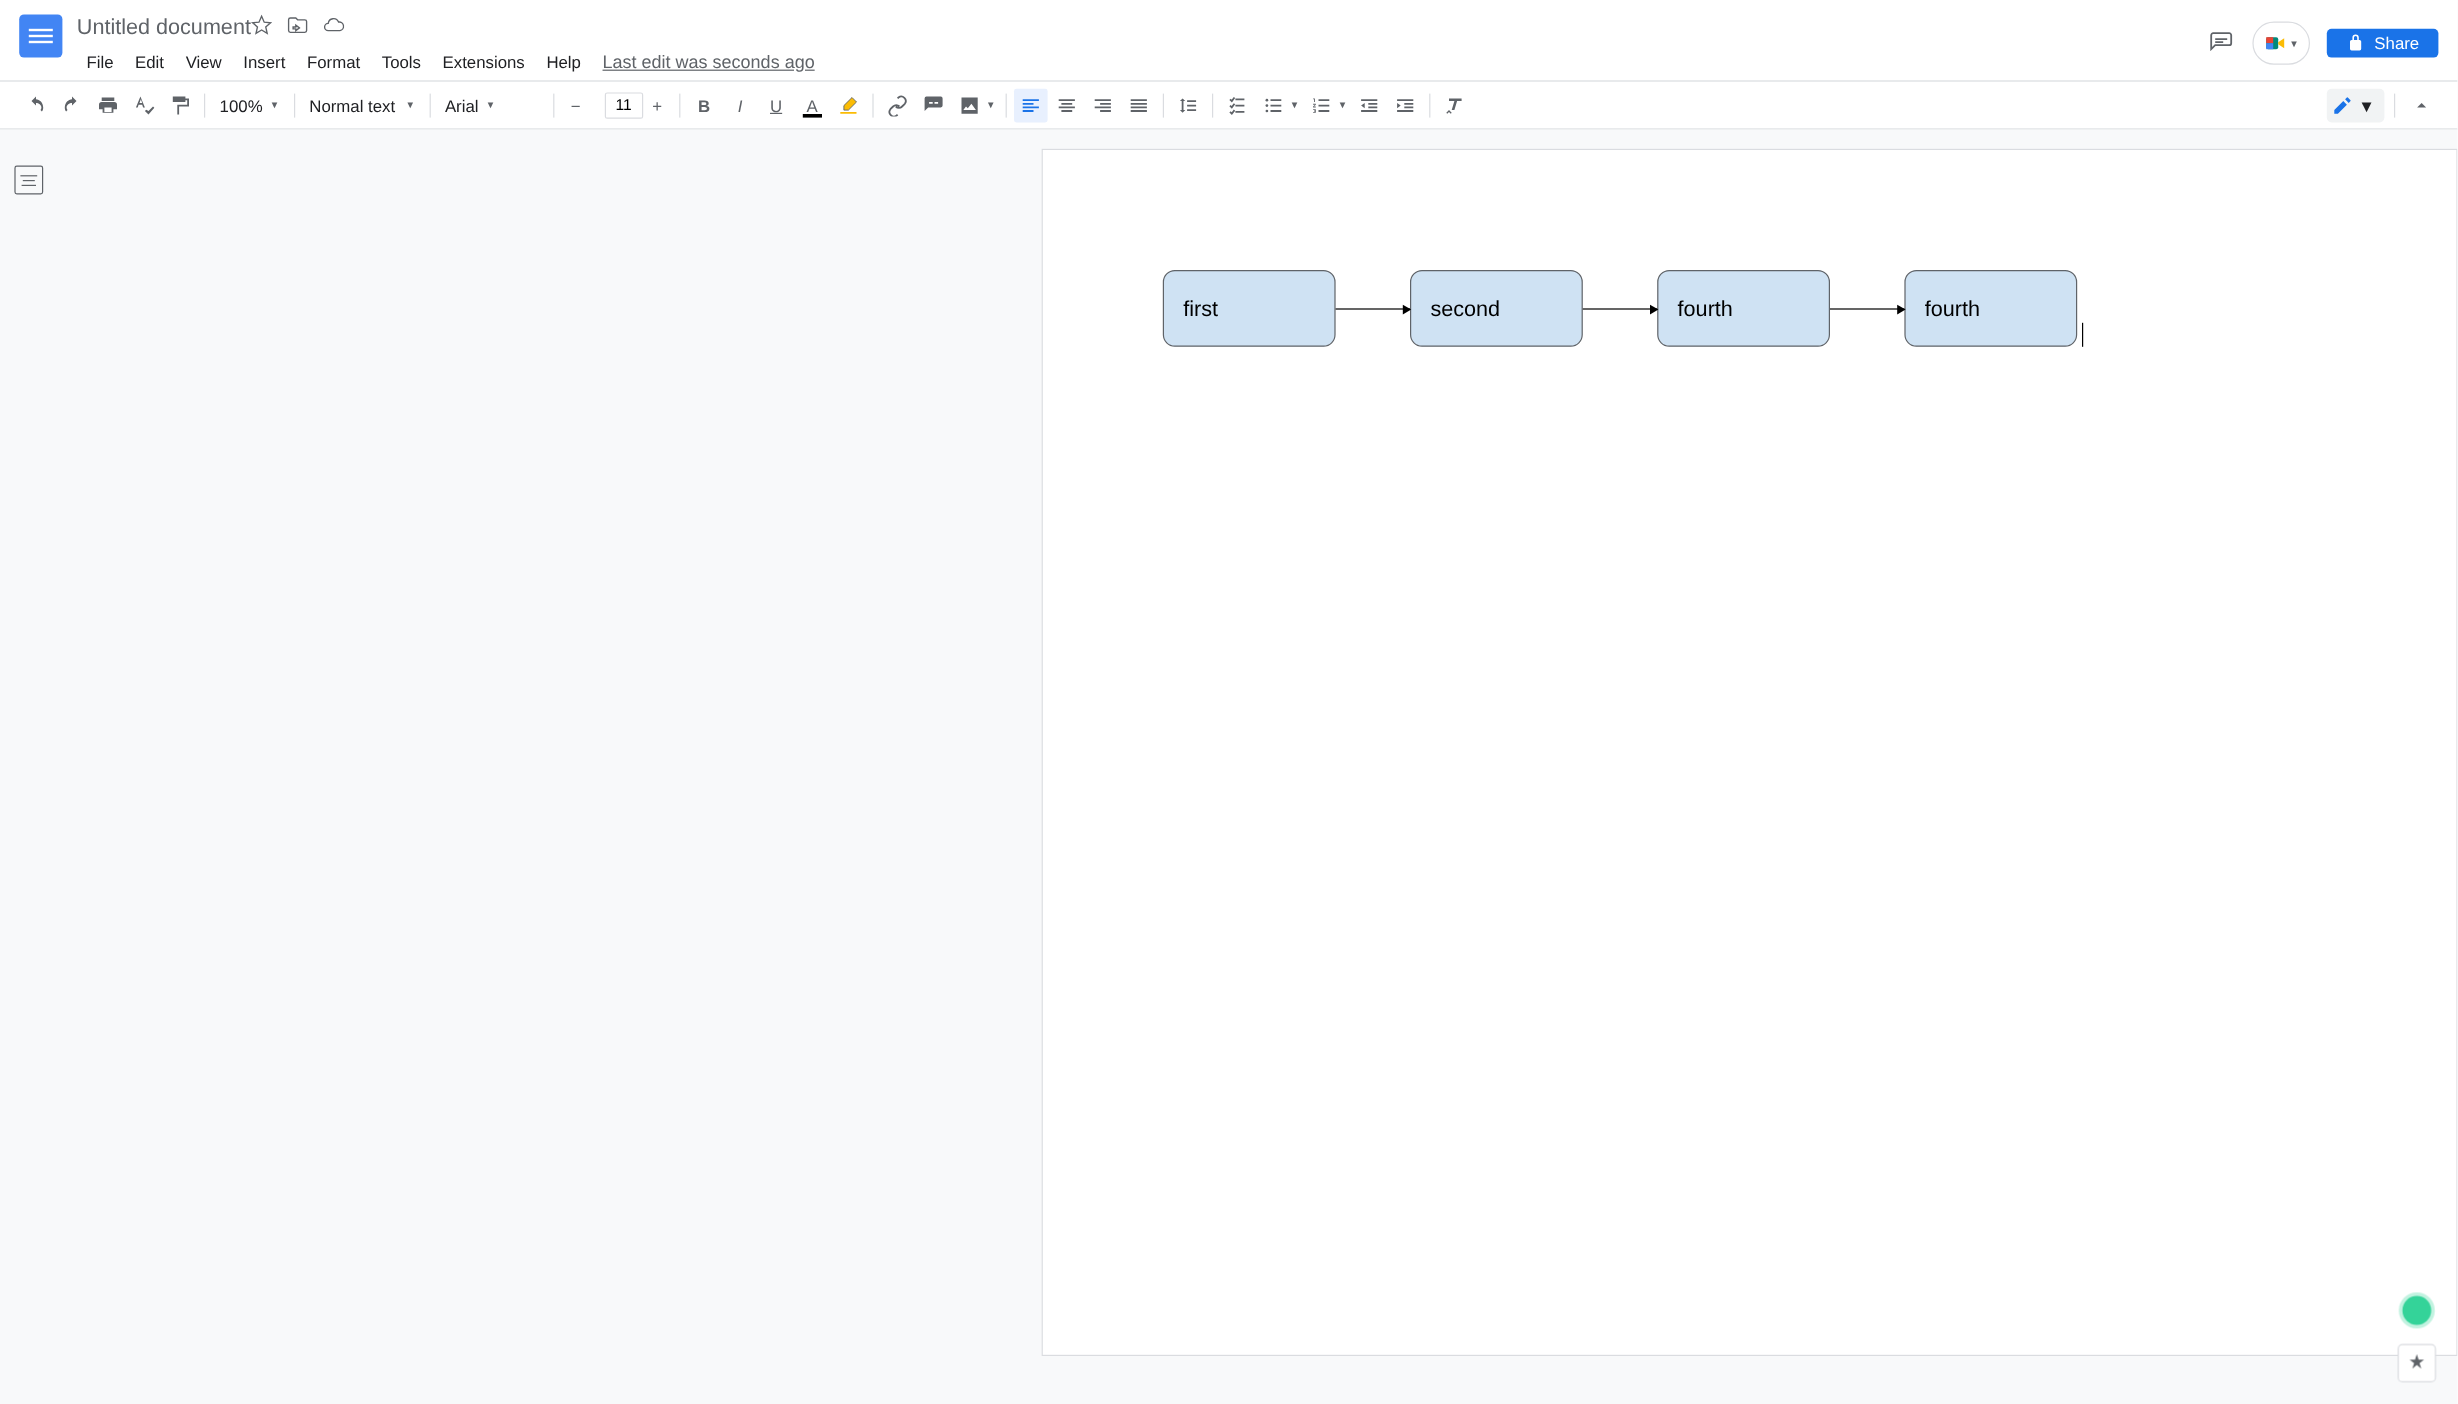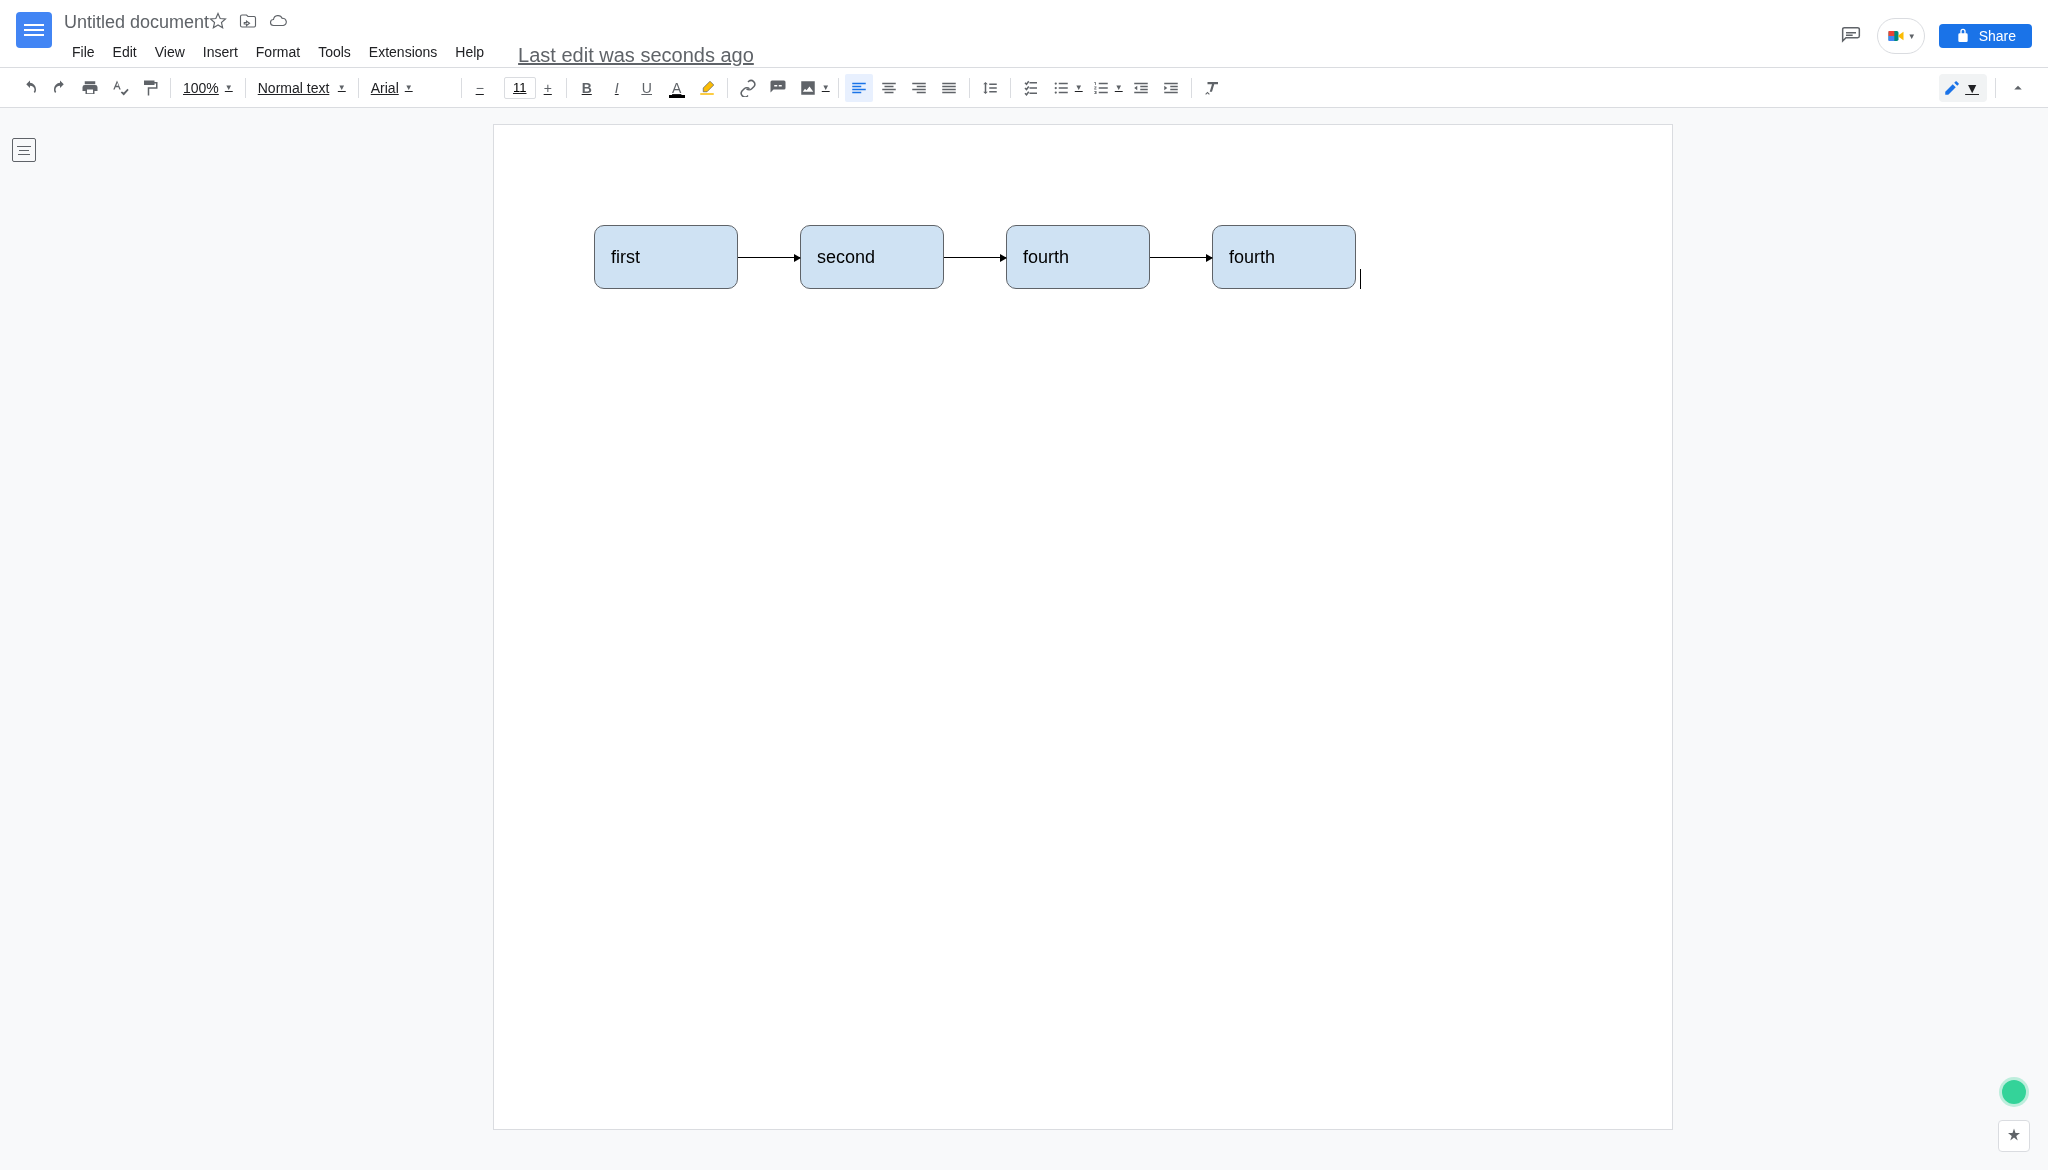--- a/index.html
+++ b/index.html
@@ -8,28 +8,28 @@
 
 .header { display: flex; align-items: flex-start; padding: 8px 16px 0 16px; border-bottom: 1px solid #dadce0; height: 68px; }
 .doc-icon { width: 36px; height: 36px; background: #4285f4; border-radius: 4px; display: flex; align-items: center; justify-content: center; margin-right: 12px; margin-top: 4px; flex-shrink: 0; }
 .doc-icon-inner { width: 20px; height: 2px; background: #fff; box-shadow: 0 -5px 0 #fff, 0 5px 0 #fff; }
 .title-area { flex: 1; }
 .title-row { display: flex; align-items: center; gap: 0; height: 28px; }
 .doc-title { font-size: 18px; color: #5f6368; }
 .title-icons { display: flex; gap: 12px; color: #5f6368; }
 .menu-row { display: flex; gap: 2px; margin-top: 4px; }
 .menu-item { padding: 4px 8px; font-size: 14px; color: #202124; border-radius: 4px; cursor: pointer; }
-.last-edit { color: #5f6368; text-decoration: underline; margin-left: 24px; padding: 4px 0; font-size: 20px; text-align: right; }
+.last-edit { color: #5f6368; text-decoration: underline; margin-left: 8px; padding: 4px 0; font-size: 15px; text-align: right; }
 .header-right { display: flex; align-items: center; gap: 14px; margin-top: 10px; }
 .comment-icon { width: 24px; height: 24px; color: #5f6368; display:flex; align-items:center; justify-content:center; cursor:pointer; }
 .meet-button { width: 48px; height: 36px; border: 1px solid #dadce0; border-radius: 18px; display: flex; align-items: center; justify-content: center; gap: 2px; cursor: pointer; }
 .share-button { background: #1a73e8; color: #fff; border: none; border-radius: 4px; padding: 0 16px; height: 24px; font-size: 14px; font-weight: 500; display: flex; align-items: center; gap: 8px; cursor: pointer; }
 
 
-.toolbar { display: flex; align-items: center; padding: 4px 16px; border-bottom: 1px solid #dadce0; height: 40px; gap: 2px; text-decoration: underline; }
+.toolbar { display: flex; align-items: center; padding: 4px 16px; border-bottom: 1px solid #dadce0; height: 40px; gap: 2px; }
 .tb-btn { width: 28px; height: 28px; display: flex; align-items: center; justify-content: center; color: #5f6368; border-radius: 2px; cursor: pointer; }
 .tb-btn.active { background: #e8f0fe; color: #1a73e8; }
 .tb-sep { width: 1px; height: 20px; background: #dadce0; margin: 0 4px; }
 .tb-select { display: flex; align-items: center; gap: 6px; padding: 0 6px; height: 28px; cursor: pointer; color: #202124; min-width: 60px;}
 .tb-select .arrow { font-size: 8px; color: #5f6368; }
 .zoom-select { min-width: 58px; }
 .style-select { min-width: 100px; justify-content: space-between; }
 .font-select { min-width: 90px; text-align: right; }
 .fontsize { display: flex; align-items: center; }
 .fontsize input { width: 32px; height: 22px; text-align: center; border: 1px solid #dadce0; border-radius: 2px; font-size: 13px; margin-left: 12px; }
@@ -41,21 +41,21 @@
 .toolbar-right { margin-left: auto; display: flex; align-items: center; gap: 4px; }
 .edit-mode { background: #f1f3f4; border-radius: 4px; padding: 0 4px; display:flex; align-items:center; height: 28px; }
 
 
 .workspace { display: flex; height: calc(100vh - 108px); background: #f8f9fa; }
 .left-rail { width: 48px; padding-top: 30px; display: flex; justify-content: center; }
 .outline-icon { width: 24px; height: 24px; color: #5f6368; border: 1px solid #5f6368; border-radius: 2px; display:flex; flex-direction:column; justify-content:center; align-items:center; gap:3px; padding:3px 4px; cursor:pointer;}
 .outline-icon span { display:block; width:100%; height:1px; background:#5f6368;}
 .outline-icon span:nth-child(2){ width:70%;}
 .outline-icon span:nth-child(3){ width:85%;}
-.canvas { flex: 1; display: flex; justify-content: center; overflow: auto; padding-left: 70px; }
+.canvas { flex: 1; display: flex; justify-content: flex-end; overflow: auto; padding-left: 70px; }
 .page { width: 1180px; min-height: 900px; background: #fff; border: 1px solid #dadce0; margin-top: 16px; margin-bottom: 40px; position: relative; }
 
 
 .diagram { position: absolute; left: 100px; top: 100px; display: flex; align-items: center; }
 .node { width: 144px; height: 64px; border: 1px solid #5f6368; border-radius: 10px; background: #cfe2f3; display: flex; align-items: center; padding-left: 16px; font-size: 18px; color: #000; }
 .arrow-link { width: 62px; height: 1px; background: #000; position: relative; }
 .arrow-link::after { content: ''; position: absolute; right: -1px; top: -3px; border-left: 7px solid #000; border-top: 4px solid transparent; border-bottom: 4px solid transparent; }
 .cursor { position:absolute; width:1px; height:20px; background:#000; right:-5px; bottom:0; }
 
 

